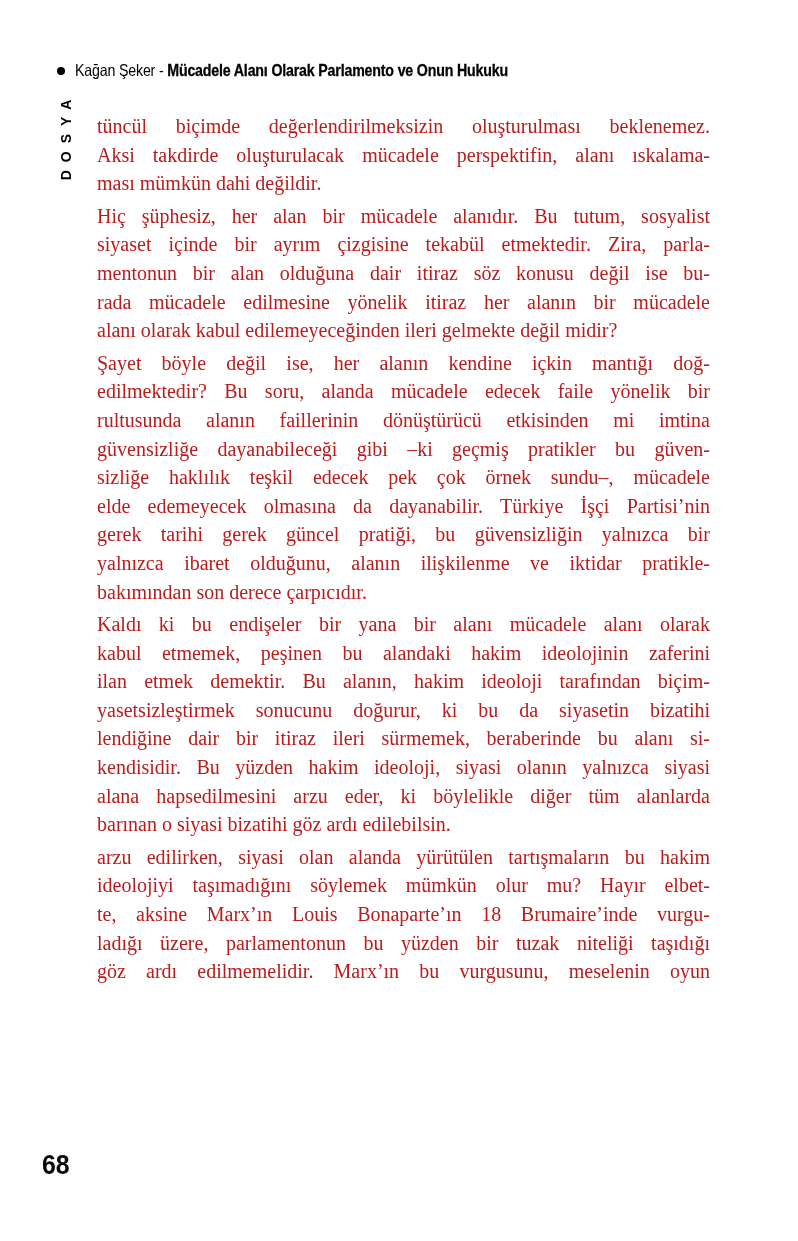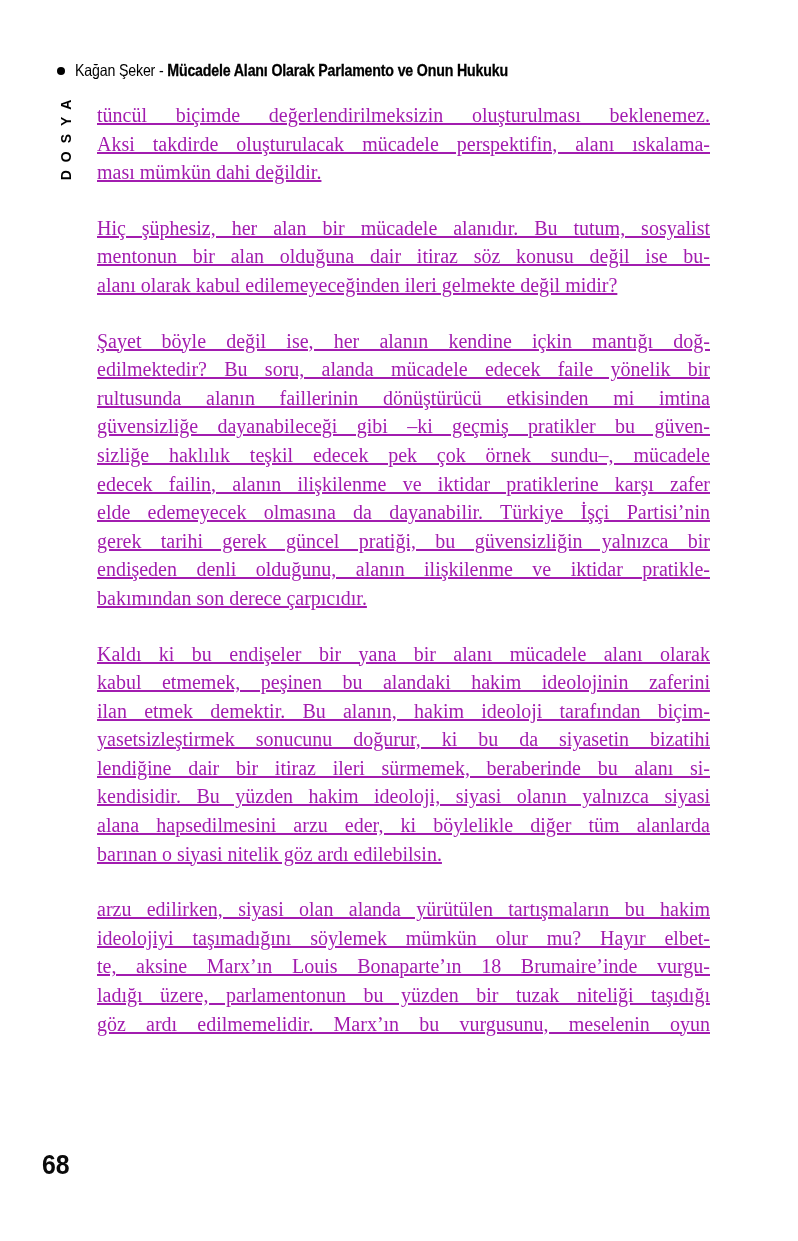--- a/index.html
+++ b/index.html
@@ -55,28 +55,27 @@
     font-weight: 700;
     font-size: 14px;
     letter-spacing: 8px;
     white-space: nowrap;
     color: #000;
   }
   
   .text-col {
     position: absolute;
     left: 97px;
-    top: 101px;
+    top: 112px;
     width: 613px;
     font-size: 20px;
     line-height: 28.6px;
-    color: #a21caf;
-    text-decoration: underline;
+    color: #b91c1c;
   }
-  .para + .para { margin-top: 27px; }
+  .para + .para { margin-top: 4px; }
   .line {
     text-align: justify;
     text-align-last: justify;
   }
   .line.last { text-align-last: left; }
   
   .pagenum {
     position: absolute;
     left: 42px;
     top: 1150px;
@@ -105,44 +104,45 @@
   </div>
 
   <div class="text-col">
       <div class="para">
         <div class="line">tüncül biçimde değerlendirilmeksizin oluşturulması beklenemez.</div>
         <div class="line">Aksi takdirde oluşturulacak mücadele perspektifin, alanı ıskalama-</div>
         <div class="line last">ması mümkün dahi değildir.</div>
       </div>
       <div class="para">
         <div class="line">Hiç şüphesiz, her alan bir mücadele alanıdır. Bu tutum, sosyalist</div>
+        <div class="line">siyaset içinde bir ayrım çizgisine tekabül etmektedir. Zira, parla-</div>
         <div class="line">mentonun bir alan olduğuna dair itiraz söz konusu değil ise bu-</div>
+        <div class="line">rada mücadele edilmesine yönelik itiraz her alanın bir mücadele</div>
         <div class="line last">alanı olarak kabul edilemeyeceğinden ileri gelmekte değil midir?</div>
       </div>
       <div class="para">
         <div class="line">Şayet böyle değil ise, her alanın kendine içkin mantığı doğ-</div>
         <div class="line">edilmektedir? Bu soru, alanda mücadele edecek faile yönelik bir</div>
         <div class="line">rultusunda alanın faillerinin dönüştürücü etkisinden mi imtina</div>
         <div class="line">güvensizliğe dayanabileceği gibi –ki geçmiş pratikler bu güven-</div>
         <div class="line">sizliğe haklılık teşkil edecek pek çok örnek sundu–, mücadele</div>
-        <div class="line">edecek failin, alanın ilişkilenme ve iktidar pratiklerine karşı zafer</div>
         <div class="line">elde edemeyecek olmasına da dayanabilir. Türkiye İşçi Partisi’nin</div>
         <div class="line">gerek tarihi gerek güncel pratiği, bu güvensizliğin yalnızca bir</div>
-        <div class="line">endişeden denli olduğunu, alanın ilişkilenme ve iktidar pratikle-</div>
+        <div class="line">yalnızca ibaret olduğunu, alanın ilişkilenme ve iktidar pratikle-</div>
         <div class="line last">bakımından son derece çarpıcıdır.</div>
       </div>
       <div class="para">
         <div class="line">Kaldı ki bu endişeler bir yana bir alanı mücadele alanı olarak</div>
         <div class="line">kabul etmemek, peşinen bu alandaki hakim ideolojinin zaferini</div>
         <div class="line">ilan etmek demektir. Bu alanın, hakim ideoloji tarafından biçim-</div>
         <div class="line">yasetsizleştirmek sonucunu doğurur, ki bu da siyasetin bizatihi</div>
         <div class="line">lendiğine dair bir itiraz ileri sürmemek, beraberinde bu alanı si-</div>
         <div class="line">kendisidir. Bu yüzden hakim ideoloji, siyasi olanın yalnızca siyasi</div>
         <div class="line">alana hapsedilmesini arzu eder, ki böylelikle diğer tüm alanlarda</div>
-        <div class="line last">barınan o siyasi nitelik göz ardı edilebilsin.</div>
+        <div class="line last">barınan o siyasi bizatihi göz ardı edilebilsin.</div>
       </div>
       <div class="para">
         <div class="line">arzu edilirken, siyasi olan alanda yürütülen tartışmaların bu hakim</div>
         <div class="line">ideolojiyi taşımadığını söylemek mümkün olur mu? Hayır elbet-</div>
         <div class="line">te, aksine Marx’ın Louis Bonaparte’ın 18 Brumaire’inde vurgu-</div>
         <div class="line">ladığı üzere, parlamentonun bu yüzden bir tuzak niteliği taşıdığı</div>
         <div class="line">göz ardı edilmemelidir. Marx’ın bu vurgusunu, meselenin oyun</div>
       </div>
     </div>
 

